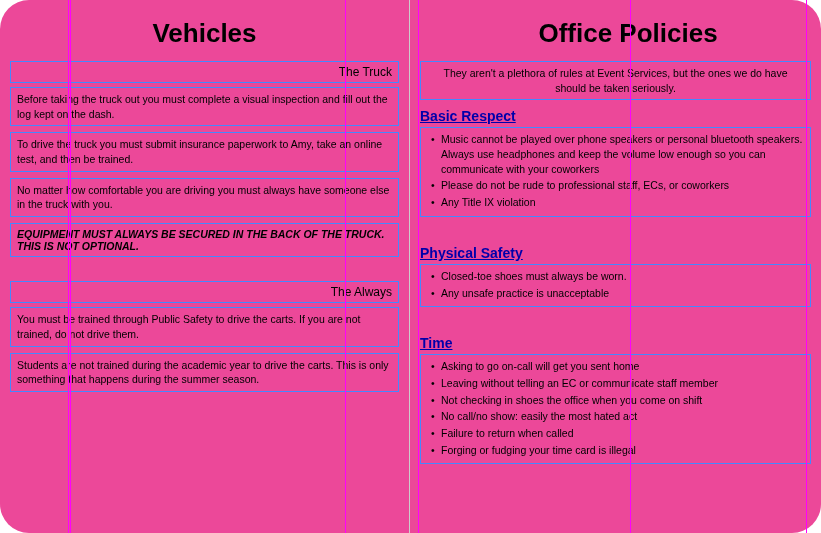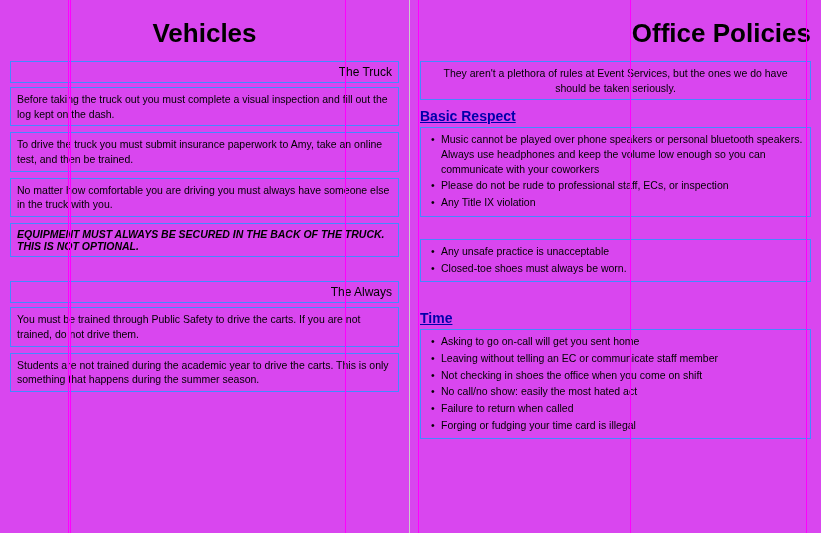--- a/index.html
+++ b/index.html
@@ -9,21 +9,22 @@
       background: #fff;
       font-family: Arial, sans-serif;
       font-size: 11px;
       overflow: hidden;
     }
 
     .page-container {
       display: flex;
       width: 821px;
       height: 533px;
-      background: #d946ef;
+      background: #ec4899;
+      border-radius: 29px;
     }
 
     
     .left-panel {
       width: 410px;
       height: 533px;
       position: relative;
       border-right: 1px solid #ccc;
       padding: 10px 0;
     }
@@ -126,21 +127,21 @@
       position: absolute;
       left: 396px;
       top: 0;
       bottom: 0;
       width: 1px;
       background: magenta;
       z-index: 5;
     }
 
     .right-panel .main-title {
-      text-align: right;
+      text-align: center;
       padding-left: 35px;
       font-size: 26px;
     }
 
     .section-heading {
       font-size: 14px;
       font-weight: bold;
       color: #0000aa;
       text-decoration: underline;
       margin: 6px 10px 3px 10px;
@@ -237,31 +238,32 @@
     <div class="main-title">Office Policies</div>
 
     <div class="intro-box">
       <span class="content-text">They aren't a plethora of rules at Event Services, but the ones we do have should be taken seriously.</span>
     </div>
 
     <div class="section-heading">Basic Respect</div>
     <div class="bullets-box">
       <ul class="bullet-list">
         <li><span>Music cannot be played over phone speakers or personal bluetooth speakers. Always use headphones and keep the volume low enough so you can communicate with your coworkers</span></li>
-        <li><span>Please do not be rude to professional staff, ECs, or inspection</span></li>
+        <li><span>Please do not be rude to professional staff, ECs, or coworkers</span></li>
         <li><span>Any Title IX violation</span></li>
       </ul>
     </div>
 
     <div class="spacer-lg"></div>
 
+    <div class="section-heading">Physical Safety</div>
     <div class="bullets-box">
       <ul class="bullet-list">
+        <li><span>Closed-toe shoes must always be worn.</span></li>
         <li><span>Any unsafe practice is unacceptable</span></li>
-        <li><span>Closed-toe shoes must always be worn.</span></li>
       </ul>
     </div>
 
     <div class="spacer-lg"></div>
 
     <div class="section-heading">Time</div>
     <div class="bullets-box">
       <ul class="bullet-list">
         <li><span>Asking to go on-call will get you sent home</span></li>
         <li><span>Leaving without telling an EC or communicate staff member</span></li>

